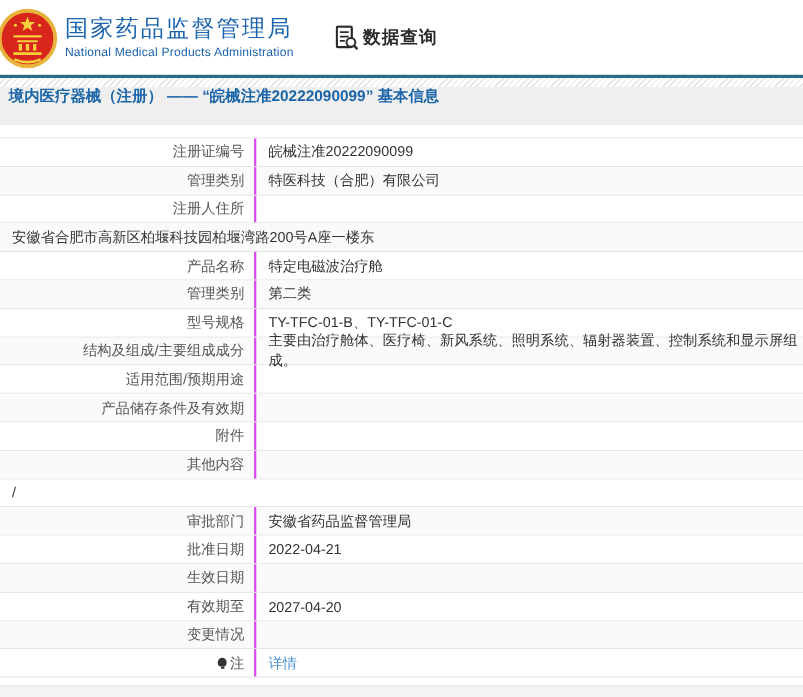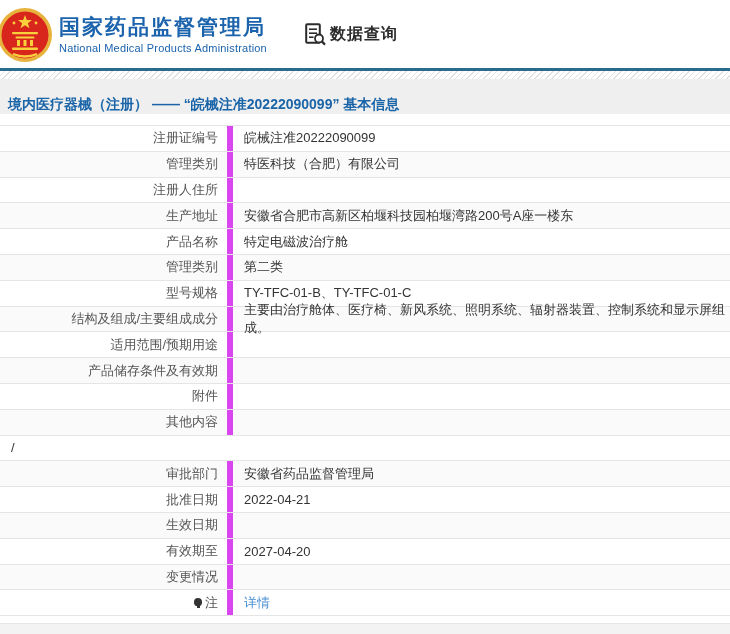--- a/index.html
+++ b/index.html
@@ -3,45 +3,45 @@
 <meta charset="utf-8">
 <style>
   * { margin:0; padding:0; box-sizing:border-box; }
   html,body { width:730px; background:#fff; font-family:"Liberation Sans","DejaVu Sans",sans-serif; }
   .page { width:730px; height:634px; overflow:hidden; background:#fff; position:relative; }
 
   
   .site-header { height:68px; display:flex; align-items:center; background:#fff; }
   .emblem { width:56px; height:56px; margin-left:-3px; margin-top:2px; flex:0 0 auto; }
   .brand-text { margin-left:6px; }
-  .org-cn { font-size:21px; font-weight:bold; color:#1b63ac; letter-spacing:2px; line-height:1.25; }
+  .org-cn { font-size:21px; font-weight:normal; color:#1b63ac; letter-spacing:2px; line-height:1.25; }
   .org-en { font-size:11px; color:#1b63ac; margin-top:2px; letter-spacing:.2px; }
   .nav-query { display:flex; align-items:center; margin-left:38px; cursor:pointer; }
   .nav-query svg { margin-right:4px; }
   .nav-query span { font-size:16px; font-weight:bold; color:#2b2b2b; letter-spacing:1px; }
 
   
   .top-line { height:3px; background:#2a6b8c; }
   .hatch-band { height:8px; background:
       repeating-linear-gradient(135deg,#ffffff 0 3px,#e2e2e2 3px 4px); }
 
   
-  .title-bar { height:35px; background:#efefef; display:flex; align-items:flex-end;
+  .title-bar { height:35px; background:#efefef; display:flex; align-items:flex-start;
       padding-left:8px; }
   .title-bar .txt { font-size:14px; font-weight:bold; color:#1a64a8; }
 
   .gap { height:11px; background:#fff; }
 
   
   .info-table { border-top:1px solid #e5e5e5; }
   .row { display:flex; height:25.8px; border-bottom:1px solid #e5e5e5; background:#fff; }
   .row.alt { background:#fafafa; }
   .cell { display:flex; align-items:center; font-size:13px; }
   .cell.label { width:233px; flex:0 0 233px; justify-content:flex-end;
-      padding-right:9px; color:#555; border-right:6px solid #d946ef; }
+      padding-right:9px; color:#555; border-right:2px solid #d946ef; }
   .cell.value { flex:1; padding-left:11px; color:#333; }
   .cell.value a { color:#4a90d2; text-decoration:none; cursor:pointer; }
 
   .bulb-icon { display:inline-block; position:relative; width:8px; height:9px;
       margin-right:3px; }
   .bulb-icon::before { content:""; position:absolute; top:0; left:0; width:8px; height:8px;
       background:#333; border-radius:50% 50% 45% 45%; }
   .bulb-icon::after { content:""; position:absolute; left:2.5px; bottom:-1px; width:3px;
       height:2px; background:#333; }
 
@@ -100,21 +100,20 @@
         <div class="cell value">皖械注准20222090099</div>
       </div>
       <div class="row alt">
         <div class="cell label">管理类别</div>
         <div class="cell value">特医科技（合肥）有限公司</div>
       </div>
       <div class="row">
         <div class="cell label">注册人住所</div>
       </div>
       <div class="row alt">
-        <div class="cell label">生产地址</div>
         <div class="cell value">安徽省合肥市高新区柏堰科技园柏堰湾路200号A座一楼东</div>
       </div>
       <div class="row">
         <div class="cell label">产品名称</div>
         <div class="cell value">特定电磁波治疗舱</div>
       </div>
       <div class="row alt">
         <div class="cell label">管理类别</div>
         <div class="cell value">第二类</div>
       </div>

